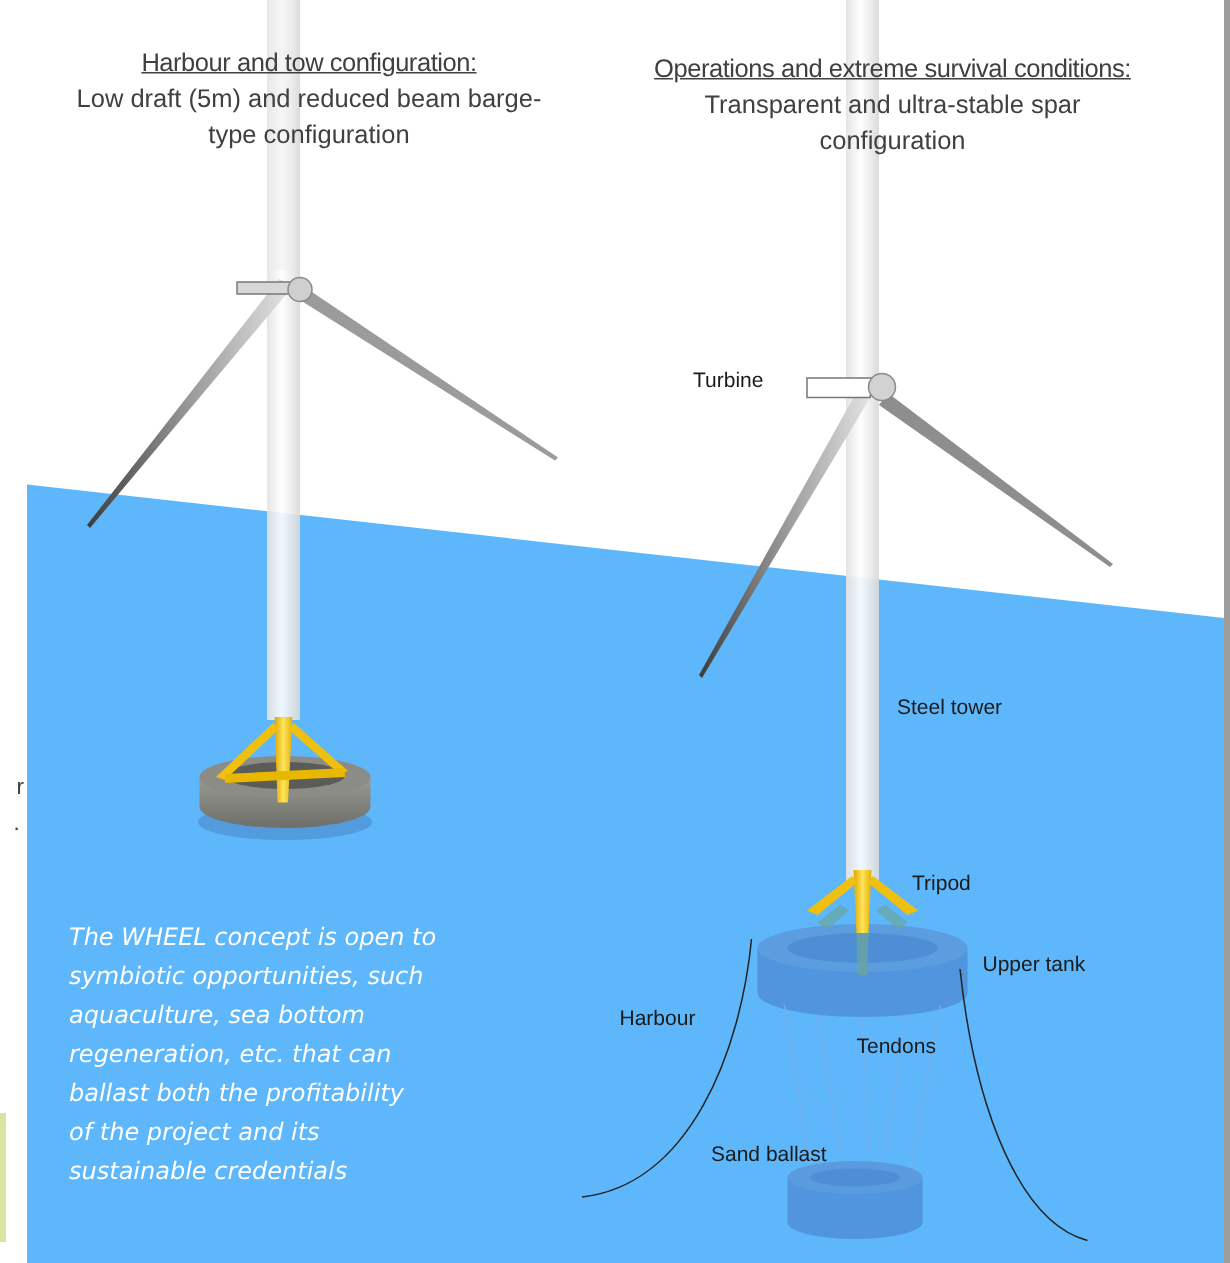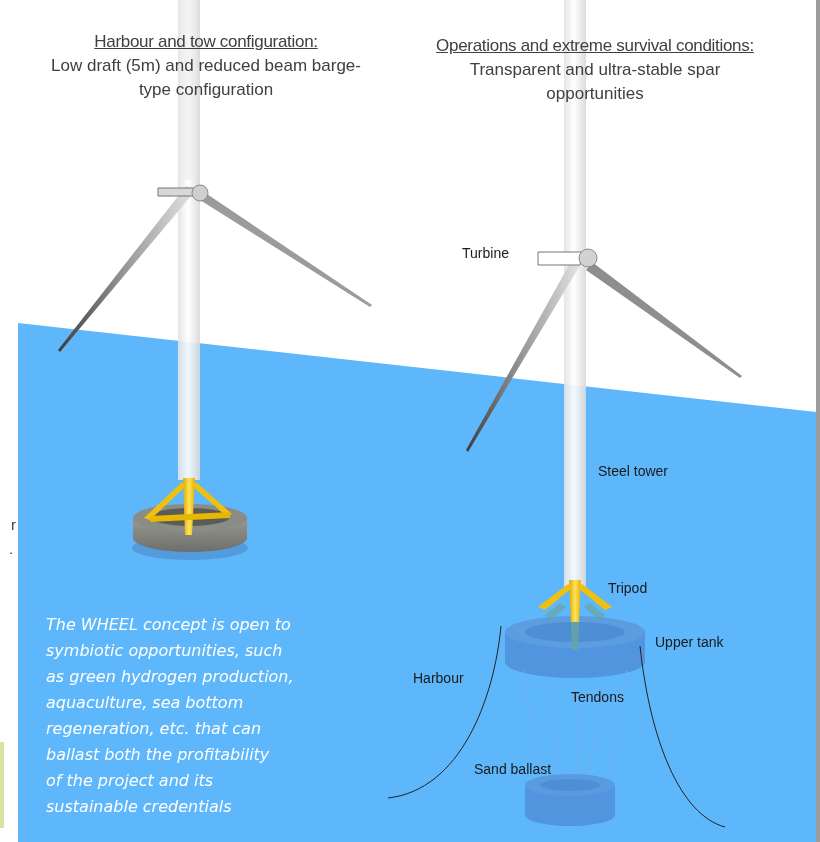--- a/index.html
+++ b/index.html
@@ -106,36 +106,35 @@
 
   <div class="heading" style="left:20px; top:30px; width:372px;">
     <span class="title">Harbour and tow configuration:</span>
     <span class="sub">Low draft (5m) and reduced beam barge-</span>
     <span class="sub">type configuration</span>
   </div>
 
   <div class="heading" style="left:400px; top:34px; width:390px;">
     <span class="title">Operations and extreme survival conditions:</span>
     <span class="sub">Transparent and ultra-stable spar</span>
-    <span class="sub">opportunities</span>
+    <span class="sub">configuration</span>
   </div>
 
   <div class="label" style="left:462px; top:245px;">Turbine</div>
   <div class="label" style="left:598px; top:463px;">Steel tower</div>
   <div class="label" style="left:608px; top:580px;">Tripod</div>
   <div class="label" style="left:655px; top:634px;">Upper tank</div>
   <div class="label" style="left:413px; top:670px;">Harbour</div>
   <div class="label" style="left:571px; top:689px;">Tendons</div>
   <div class="label" style="left:474px; top:761px;">Sand ballast</div>
   <div class="label" style="left:626px; top:801px;margin-top:40px;">Lower tank</div>
 
   <div class="concept">
     <div>The WHEEL concept is open to</div>
     <div>symbiotic opportunities, such</div>
-    <div>as green hydrogen production,</div>
     <div>aquaculture, sea bottom</div>
     <div>regeneration, etc. that can</div>
     <div>ballast both the profitability</div>
     <div>of the project and its</div>
     <div>sustainable credentials</div>
   </div>
 
   <div class="edge-text" style="left:11px; top:516px;">r</div>
   <div class="edge-text" style="left:9px; top:540px;">.</div>
 

